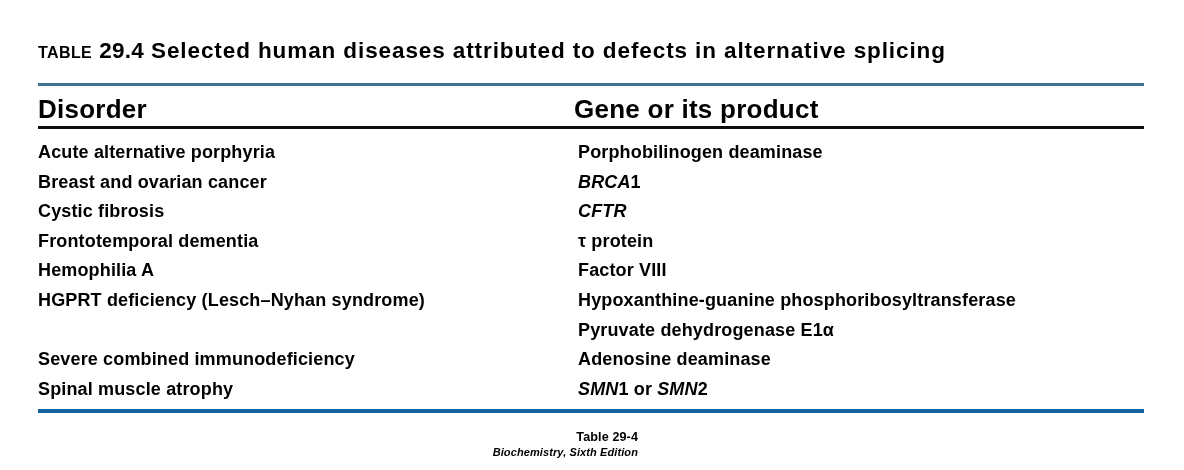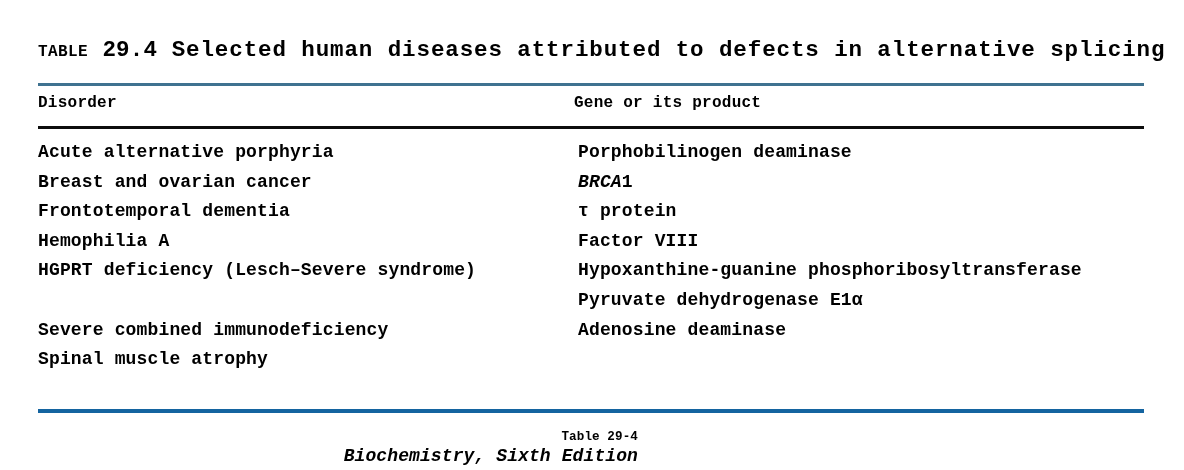--- a/index.html
+++ b/index.html
@@ -13,21 +13,20 @@
     font-family: "Liberation Sans", sans-serif;
     color: #000000;
     overflow: hidden;
   }
 
   .table-figure {
     position: relative;
     width: 1184px;
     height: 470px;
     box-sizing: border-box;
-    font-family: Liberation Mono, monospace;
   }
 
   
   .table-title {
     position: absolute;
     left: 38px;
     top: 38px;
     width: 1106px;
     font-size: 22.5px;
     font-weight: bold;
@@ -76,21 +75,21 @@
   .col-headers {
     position: absolute;
     left: 38px;
     top: 94px;
     width: 1106px;
     height: 28px;
   }
   .col-head {
     position: absolute;
     top: 0;
-    font-size: 16px;
+    font-size: 26px;
     font-weight: bold;
     letter-spacing: 0.25px;
     white-space: nowrap;
   }
   .col-head-1 { left: 0px; }
   .col-head-2 { left: 536px; }
 
   
   .rows {
     position: absolute;
@@ -124,21 +123,21 @@
     text-align: right;
   }
   .caption-line1 {
     font-size: 12.6px;
     font-weight: bold;
     letter-spacing: 0.1px;
     line-height: 1.3;
     white-space: nowrap;
   }
   .caption-line2 {
-    font-size: 18px;
+    font-size: 11px;
     font-weight: bold;
     font-style: italic;
     letter-spacing: 0.1px;
     line-height: 1.3;
     white-space: nowrap;
   }
 </style>
 </head>
 <body>
 
@@ -164,47 +163,52 @@
     <div class="row">
       <div class="cell cell-disorder">Acute alternative porphyria</div>
       <div class="cell cell-gene"><span>Porphobilinogen deaminase</span><span class="gene-italic"></span><span></span><span class="gene-italic"></span><span></span></div>
     </div>
 
     <div class="row">
       <div class="cell cell-disorder">Breast and ovarian cancer</div>
       <div class="cell cell-gene"><span></span><span class="gene-italic">BRCA</span><span>1</span><span class="gene-italic"></span><span></span></div>
     </div>
 
+    <div class="row">
+      <div class="cell cell-disorder">Cystic fibrosis</div>
+      <div class="cell cell-gene"><span></span><span class="gene-italic">CFTR</span><span></span><span class="gene-italic"></span><span></span></div>
+    </div>
 
     <div class="row">
       <div class="cell cell-disorder">Frontotemporal dementia</div>
       <div class="cell cell-gene"><span>τ protein</span><span class="gene-italic"></span><span></span><span class="gene-italic"></span><span></span></div>
     </div>
 
     <div class="row">
       <div class="cell cell-disorder">Hemophilia A</div>
       <div class="cell cell-gene"><span>Factor VIII</span><span class="gene-italic"></span><span></span><span class="gene-italic"></span><span></span></div>
     </div>
 
     <div class="row">
-      <div class="cell cell-disorder">HGPRT deficiency (Lesch–Severe syndrome)</div>
+      <div class="cell cell-disorder">HGPRT deficiency (Lesch–Nyhan syndrome)</div>
       <div class="cell cell-gene"><span>Hypoxanthine-guanine phosphoribosyltransferase</span><span class="gene-italic"></span><span></span><span class="gene-italic"></span><span></span></div>
     </div>
 
     <div class="row">
       <div class="cell cell-gene"><span>Pyruvate dehydrogenase E1α</span><span class="gene-italic"></span><span></span><span class="gene-italic"></span><span></span></div>
     </div>
 
     <div class="row">
       <div class="cell cell-disorder">Severe combined immunodeficiency</div>
       <div class="cell cell-gene"><span>Adenosine deaminase</span><span class="gene-italic"></span><span></span><span class="gene-italic"></span><span></span></div>
     </div>
 
     <div class="row">
       <div class="cell cell-disorder">Spinal muscle atrophy</div>
+      <div class="cell cell-gene"><span></span><span class="gene-italic">SMN</span><span>1 or </span><span class="gene-italic">SMN</span><span>2</span></div>
     </div>
 
   </div>
 
   <div class="rule rule-bottom"></div>
 
   <div class="caption">
     <div class="caption-line1">Table 29-4</div>
     <div class="caption-line2">Biochemistry, Sixth Edition</div>
   </div>

